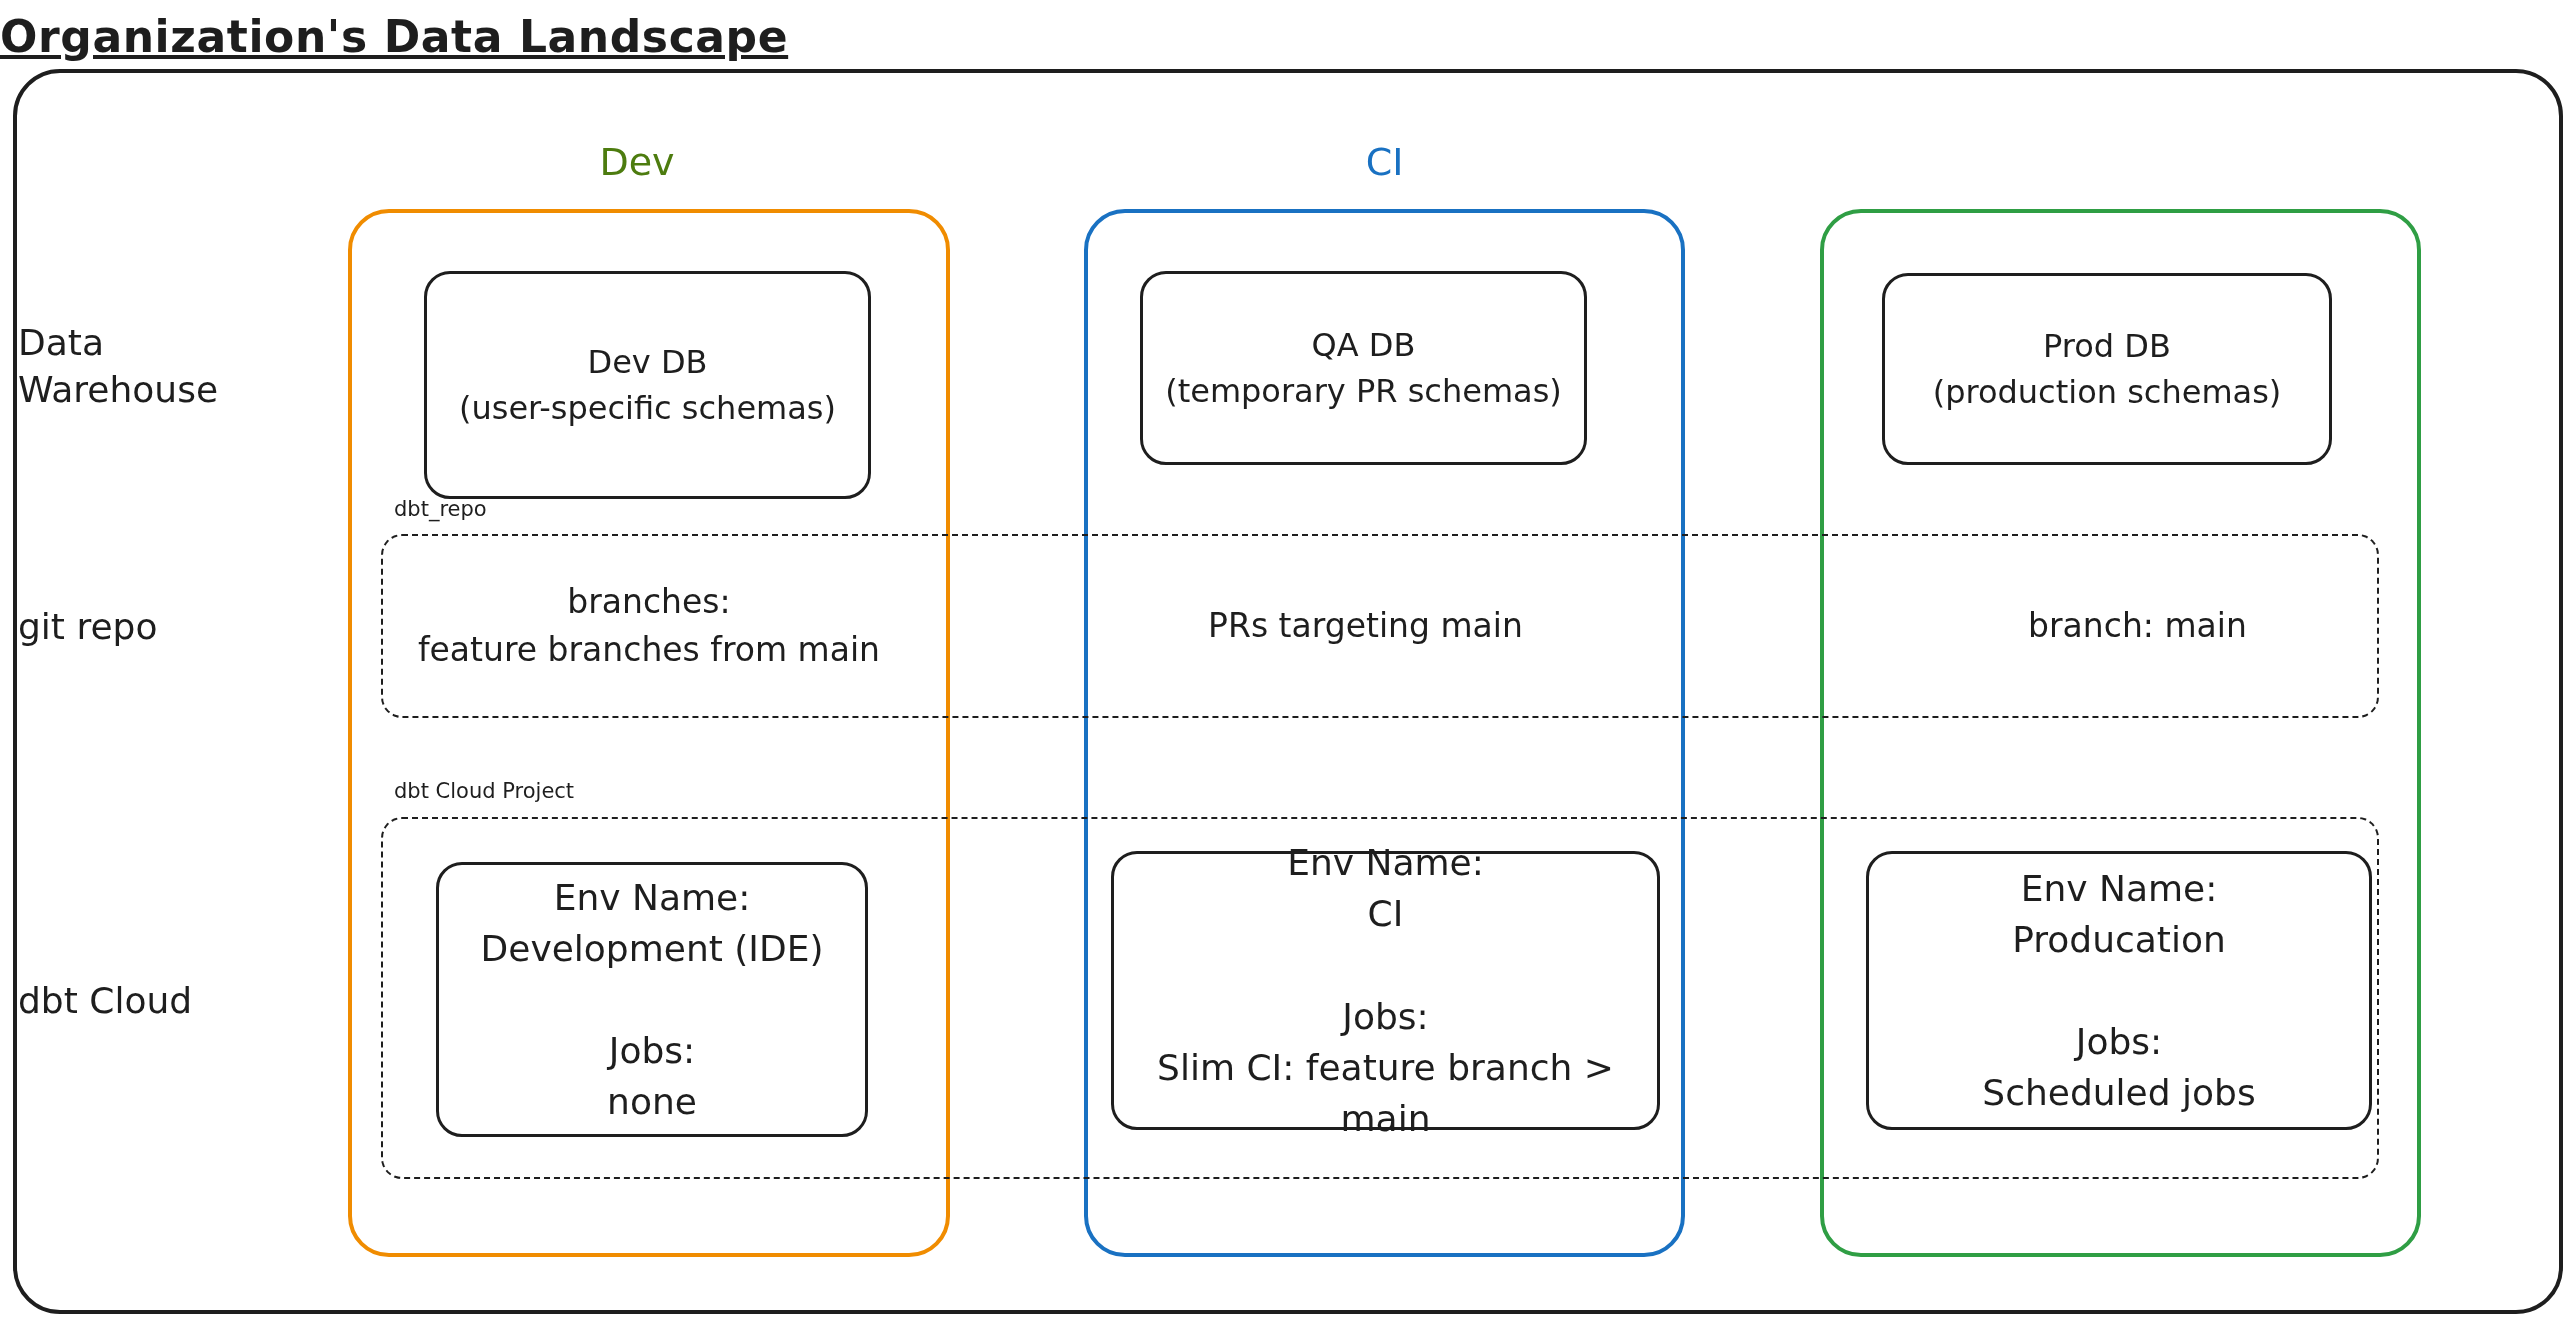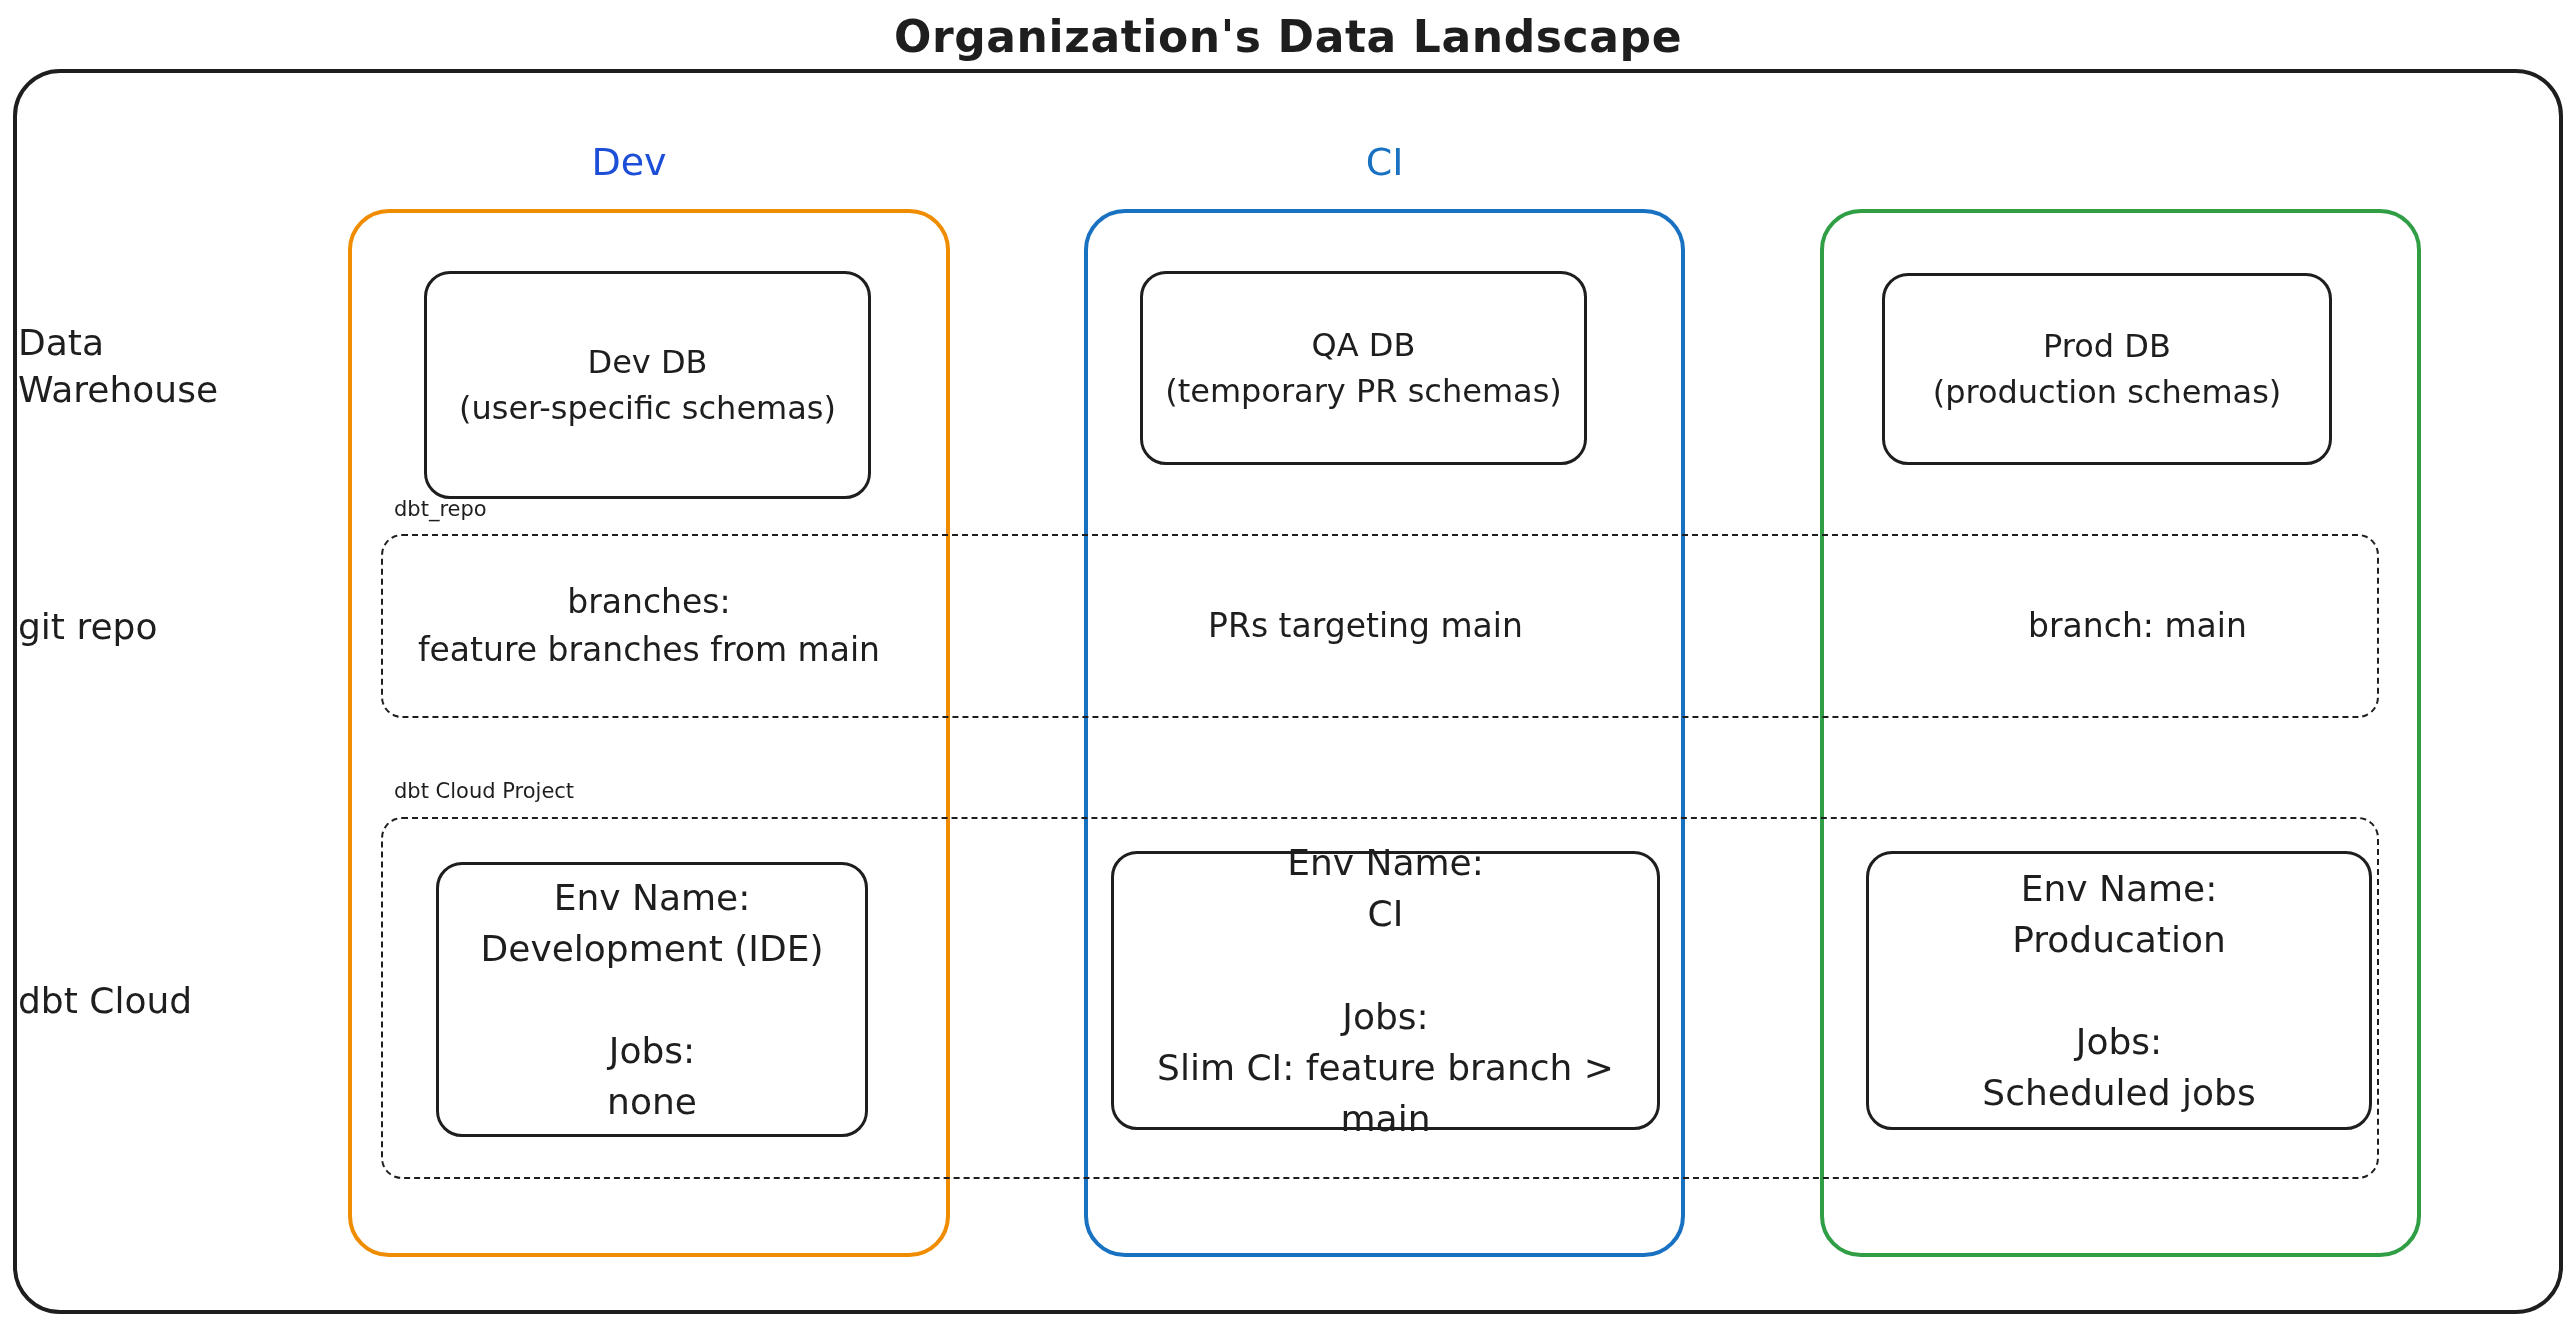--- a/index.html
+++ b/index.html
@@ -7,21 +7,21 @@
   #canvas {
     position:relative;
     width:2576px; height:1317px;
     background:#ffffff;
     font-family:"DejaVu Sans","Liberation Sans",sans-serif;
     color:#1e1e1e;
     overflow:hidden;
   }
   .title {
     position:absolute; top:10.7px; left:0; width:100%;
-    text-align:center; font-size:44px; font-weight:600; letter-spacing:0.6px;
+    text-align:left; font-size:44px; font-weight:600; letter-spacing:0.6px;text-decoration:underline;
   }
   .frame {
     position:absolute; left:13px; top:69px; width:2550px; height:1245px;
     border:4.1px solid #1e1e1e; border-radius:47px; background:#ffffff;
   }
   .col-header {
     position:absolute; top:140px; height:51px;
     text-align:center; font-size:38px; font-weight:500;
   }
   .col-rect {
@@ -55,21 +55,21 @@
 </style>
 </head>
 <body>
 
 <div id="canvas">
 
   <div class="title">Organization's Data Landscape</div>
 
   <div class="frame"></div>
 
-  <div class="col-header" style="left: 328px; width: 602px; color: #1d4ed8;">Dev</div>
+  <div class="col-header" style="left: 336px; width: 602px; color: #4d7c0f;">Dev</div>
   <div class="col-header" style="left: 1084px; width: 601px; color: rgb(25, 113, 194);">CI</div>
 
   <div class="col-rect" style="left: 348px; width: 602px; border-color: rgb(240, 140, 0);"></div>
   <div class="col-rect" style="left: 1084px; width: 601px; border-color: rgb(25, 113, 194);"></div>
   <div class="col-rect" style="left: 1820px; width: 601px; border-color: rgb(47, 158, 68);"></div>
 
   <div class="row-label" style="top:320px">Data
 Warehouse</div>
   <div class="row-label" style="top:604px">git repo</div>
   <div class="row-label" style="top:978px">dbt Cloud</div>

